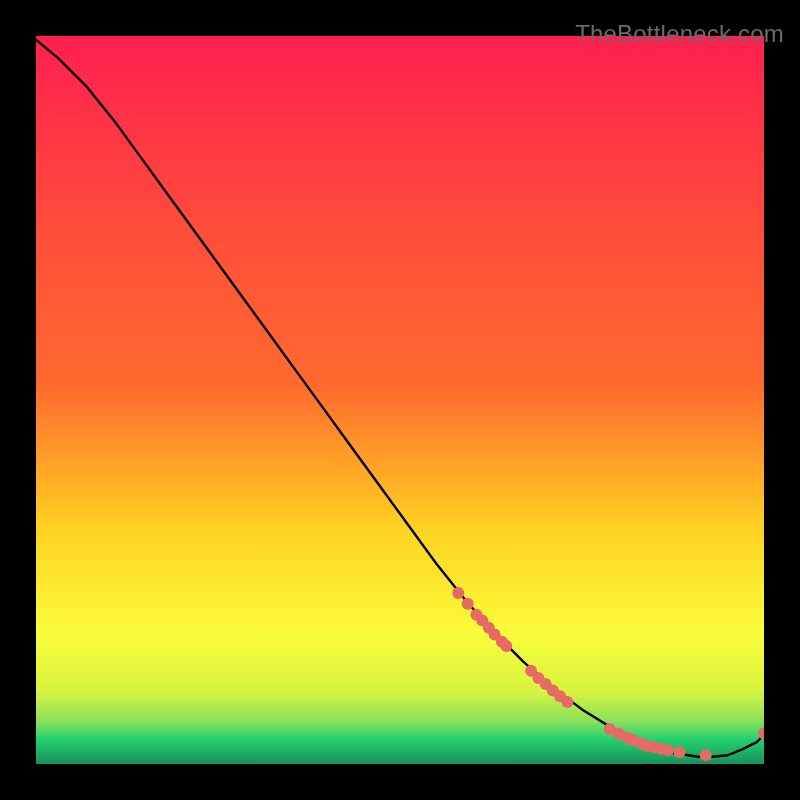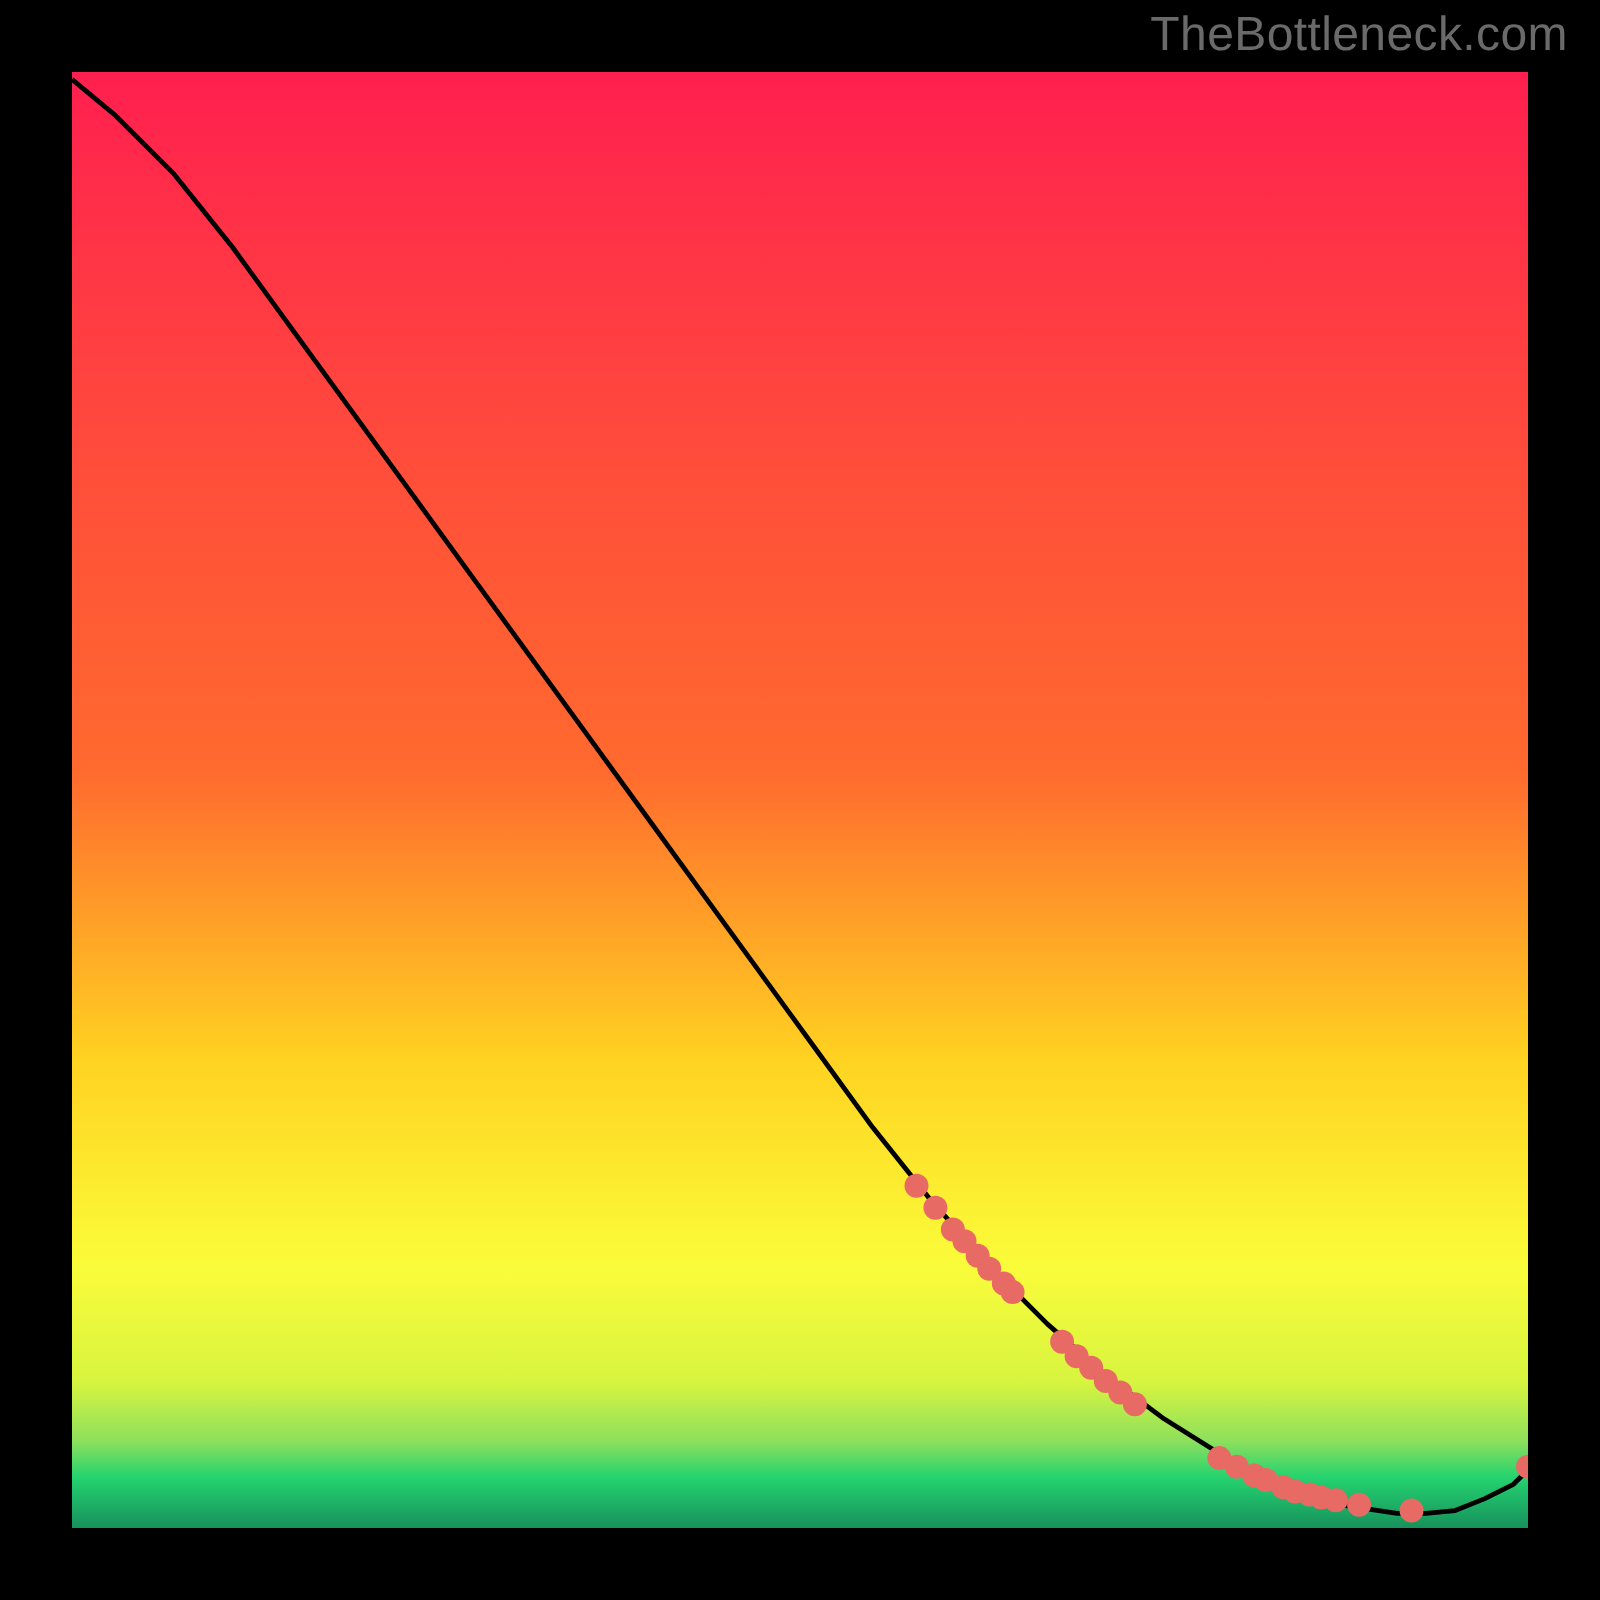--- a/index.html
+++ b/index.html
@@ -6,21 +6,21 @@
   body {
     width: 800px;
     height: 800px;
     background: #000;
     position: relative;
     font-family: Arial, sans-serif;
     overflow: hidden;
   }
   .watermark {
     position: absolute;
-    top: 4px;
+    top: 20px;
     right: 16px;
     color: #6a6a6a;
     font-size: 24px;
     font-weight: 500;
     letter-spacing: 0.2px;
     z-index: 10;
   }
   .plot {
     position: absolute;
     left: 36px;

